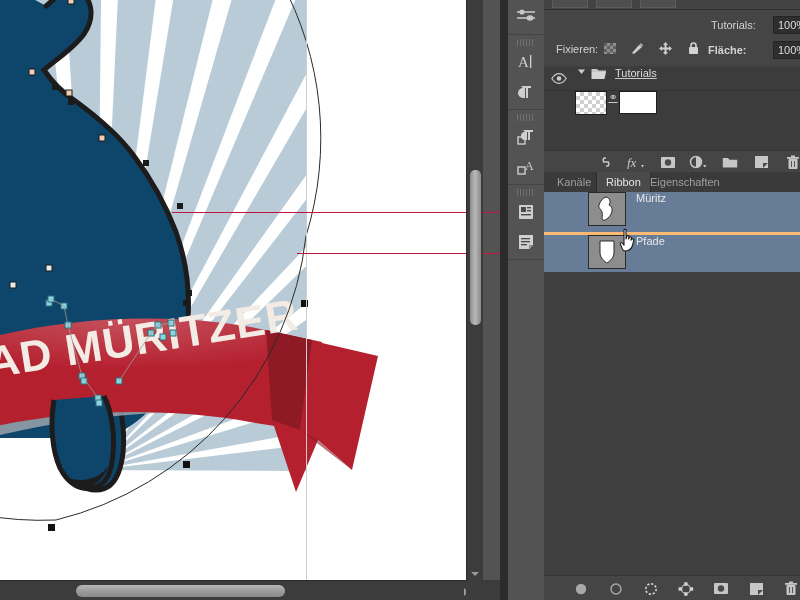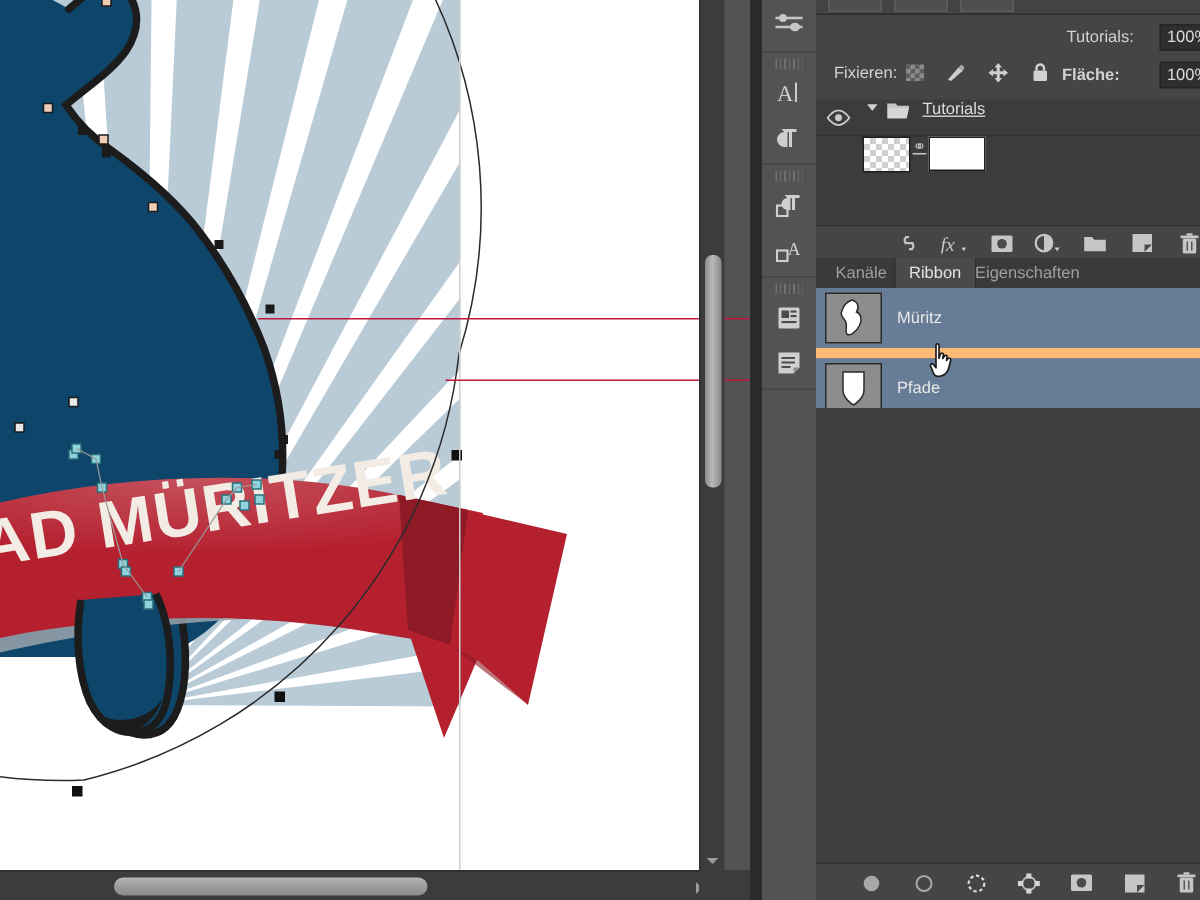--- a/index.html
+++ b/index.html
@@ -86,21 +86,21 @@
            display:flex;align-items:center;justify-content:flex-end;padding-right:8px;gap:13px;}
   .lfooter .fb{width:18px;height:18px;display:flex;align-items:center;justify-content:flex-end;}
 
   
   .paths-panel{position:absolute;left:0;top:172px;width:276px;height:403px;background:#3f3f3f;}
   .tabbar{position:relative;height:20px;background:#3a3a3a;border-bottom:1px solid #2d2d2d;}
   .tab{position:absolute;top:0;height:20px;line-height:20px;padding:0 9px;font-size:11px;color:#9f9f9f;white-space:nowrap;}
   .tab.active{background:#4a4a4a;color:#e4e4e4;border-left:1px solid #2d2d2d;border-right:1px solid #2d2d2d;}
   .tab-menu{position:absolute;right:5px;top:8px;width:0;height:0;border-left:4px solid transparent;border-right:4px solid transparent;border-top:5px solid #b5b5b5;}
   .paths-list{position:absolute;left:0;top:20px;width:256px;}
-  .prow{position:relative;height:40px;background:#677c96;border-bottom:7px solid #fdba74;display:flex;align-items:center;}
+  .prow{position:relative;height:40px;background:#677c96;border-bottom:3px solid #fdba74;display:flex;align-items:flex-start;padding-left:38px;}
   .pthumb{width:36px;height:32px;margin-left:6px;background:#8d8d8d;border:1px solid #2a2a2a;display:flex;align-items:center;justify-content:center;}
   .pname{font-size:11px;color:#e8e8e8;padding-left:10px;white-space:nowrap;}
   .paths-empty{position:absolute;left:0;top:100px;width:256px;height:275px;background:#3f3f3f;}
 
   
   .pfooter{position:absolute;left:0;top:575px;width:256px;height:25px;background:#454545;border-top:1px solid #333;
            display:flex;align-items:center;justify-content:flex-end;padding-right:10px;gap:17px;}
   .pfooter .pb{width:18px;height:18px;display:flex;align-items:center;justify-content:center;}
 
   

